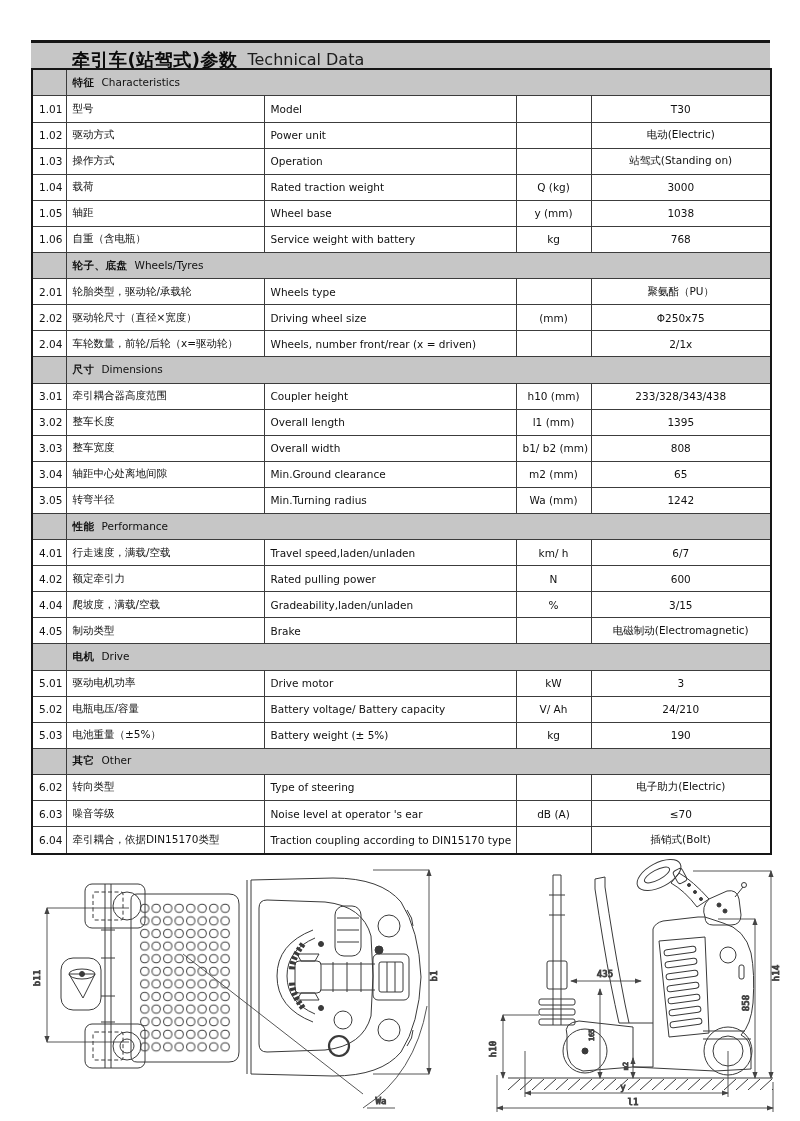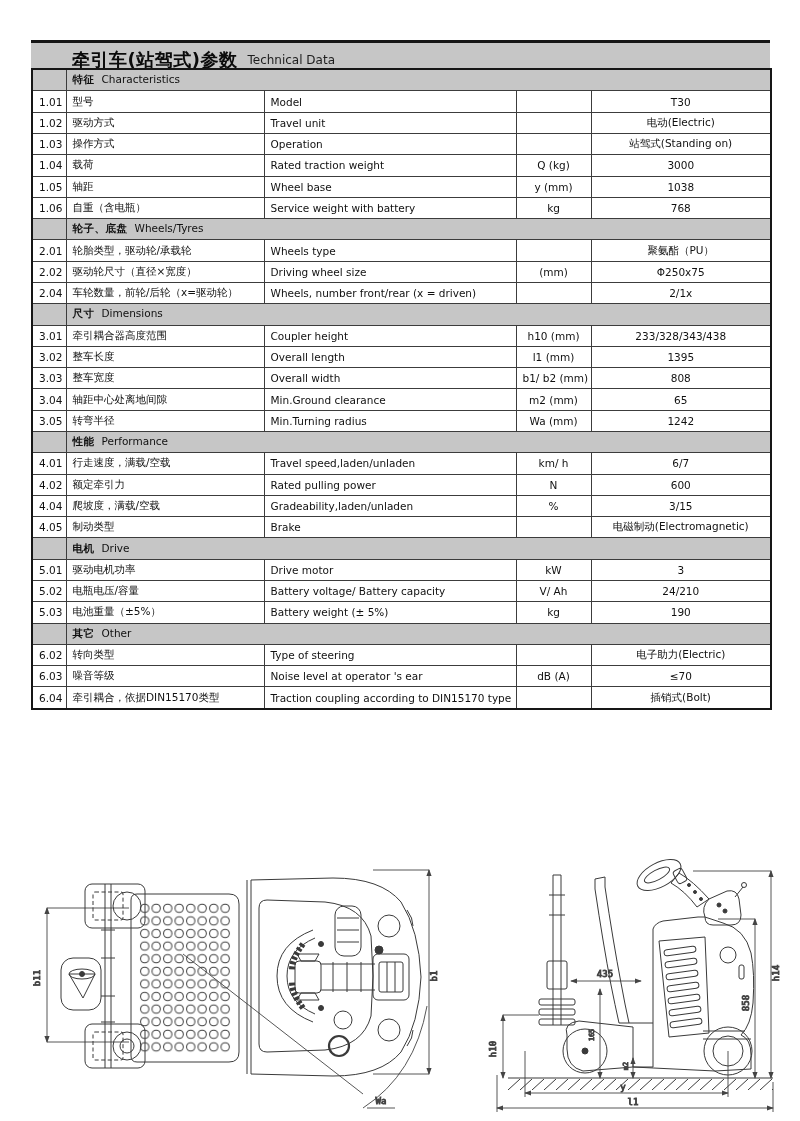--- a/index.html
+++ b/index.html
@@ -10,25 +10,25 @@
   }
   .sheet { position:relative; width:800px; height:1121px; overflow:hidden; background:#fff; }
 
   
   .titlebar {
     position:absolute; left:31px; top:40px; width:739px; height:36px;
     background:#c6c6c6; border-top:3px solid #161616; box-sizing:border-box;
     display:flex; align-items:center; padding-left:41px; gap:10px;
   }
   .t-zh { font-weight:bold; font-size:18px; color:#0b0b0b; letter-spacing:.5px; }
-  .t-en { font-size:12px; color:#1d1d1d; }
+  .t-en { font-size:16px; color:#1d1d1d; }
 
   
   table.spec {
-    position:absolute; left:31px; top:68px; width:739px; height:642px;
+    position:absolute; left:31px; top:68px; width:739px; height:787px;
     border-collapse:collapse; table-layout:fixed;
     border:2px solid #161616;
   }
   table.spec td {
     border:1px solid #3c3c3c; font-size:10.5px; color:#101010;
     padding:0 6px; overflow:hidden; white-space:nowrap; vertical-align:middle;
   }
   td.c-no   { text-align:center; padding:0 1px; font-size:10px; }
   td.c-zh   { text-align:left; }
   td.c-en   { text-align:left; }
@@ -75,21 +75,21 @@
         <tr>
           <td class="c-no">1.01</td>
           <td class="c-zh">型号</td>
           <td class="c-en">Model</td>
           <td class="c-unit"></td>
           <td class="c-val">T30</td>
         </tr>
         <tr>
           <td class="c-no">1.02</td>
           <td class="c-zh">驱动方式</td>
-          <td class="c-en">Travel unit</td>
+          <td class="c-en">Power unit</td>
           <td class="c-unit"></td>
           <td class="c-val">电动(Electric)</td>
         </tr>
         <tr>
           <td class="c-no">1.03</td>
           <td class="c-zh">操作方式</td>
           <td class="c-en">Operation</td>
           <td class="c-unit"></td>
           <td class="c-val">站驾式(Standing on)</td>
         </tr>

